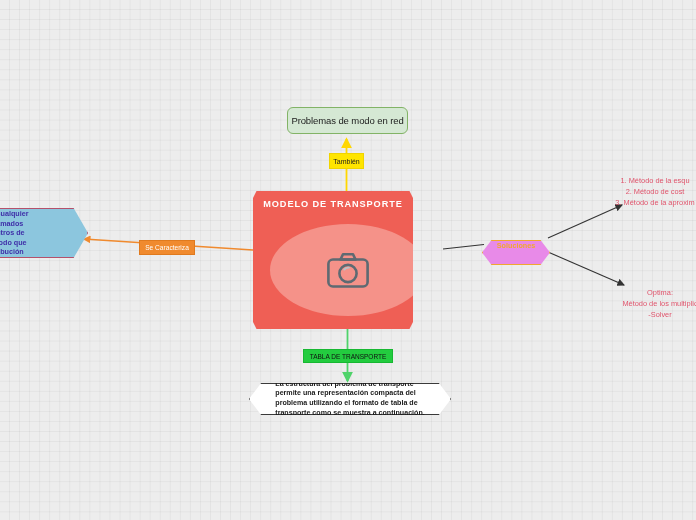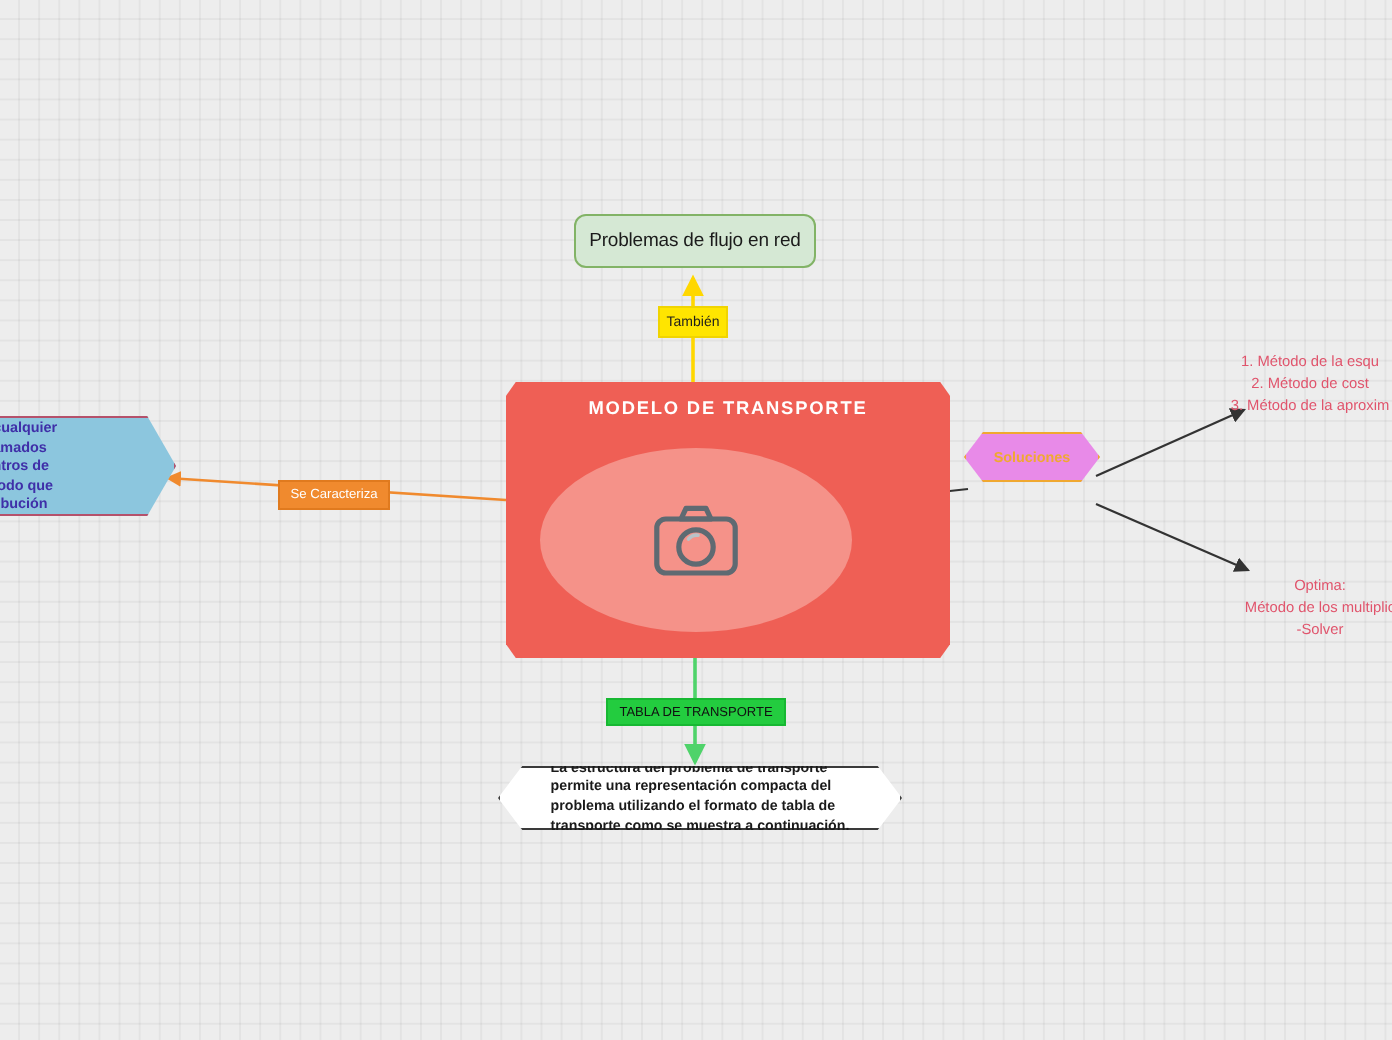--- a/index.html
+++ b/index.html
@@ -72,21 +72,21 @@
     justify-content: center;
     font-size: 7px;
     color: #1d1d1d;
     white-space: nowrap;
   }
 
   
   #node-modelo {
     left: 253px;
     top: 191px;
-    width: 222px;
+    width: 160px;
     height: 138px;
     background: #ef5f55;
     clip-path: polygon(
       2.2% 0%, 97.8% 0%, 100% 5%, 100% 95%, 97.8% 100%,
       2.2% 100%, 0% 95%, 0% 5%
     );
     overflow: hidden;
   }
   #node-modelo-title {
     position: absolute;
@@ -150,29 +150,29 @@
     align-items: center;
     justify-content: center;
     font-size: 6.6px;
     color: #ffffff;
     white-space: nowrap;
   }
 
   
   #node-soluciones {
     left: 482px;
-    top: 216px;
+    top: 240px;
     width: 68px;
     height: 25px;
     background: #e88ae8;
     border: 1.5px solid #f0a830;
     box-sizing: border-box;
     clip-path: polygon(14% 0%, 86% 0%, 100% 50%, 86% 100%, 14% 100%, 0% 50%);
     display: flex;
-    align-items: center;
+    align-items: flex-start;
     justify-content: center;
   }
   #node-soluciones-text {
     color: #f0a830;
     font-size: 7.2px;
     font-weight: bold;
     white-space: nowrap;
   }
 
   
@@ -269,21 +269,21 @@
     <line x1="443" y1="249" x2="484" y2="244.5" stroke="#333333" stroke-width="1.1"></line>
 
     <line x1="548" y1="238" x2="622" y2="205" stroke="#333333" stroke-width="1.1" marker-end="url(#arrow-dark)"></line>
 
     <line x1="548" y1="252" x2="624" y2="285" stroke="#333333" stroke-width="1.1" marker-end="url(#arrow-dark)"></line>
 
     <line x1="347.5" y1="329" x2="347.5" y2="381" stroke="#4fd36a" stroke-width="1.8" marker-end="url(#arrow-green)"></line>
   </svg>
 
   <div class="node" id="node-problemas">
-    <span>Problemas de flujo en red</span>
+    <span>Problemas de modo en red</span>
   </div>
 
   <div class="node" id="label-tambien">
     <span>También</span>
   </div>
 
   <div class="node" id="node-modelo">
     <div id="node-modelo-title">MODELO DE TRANSPORTE</div>
     <div id="node-modelo-photo">
       <span id="camera-icon">

